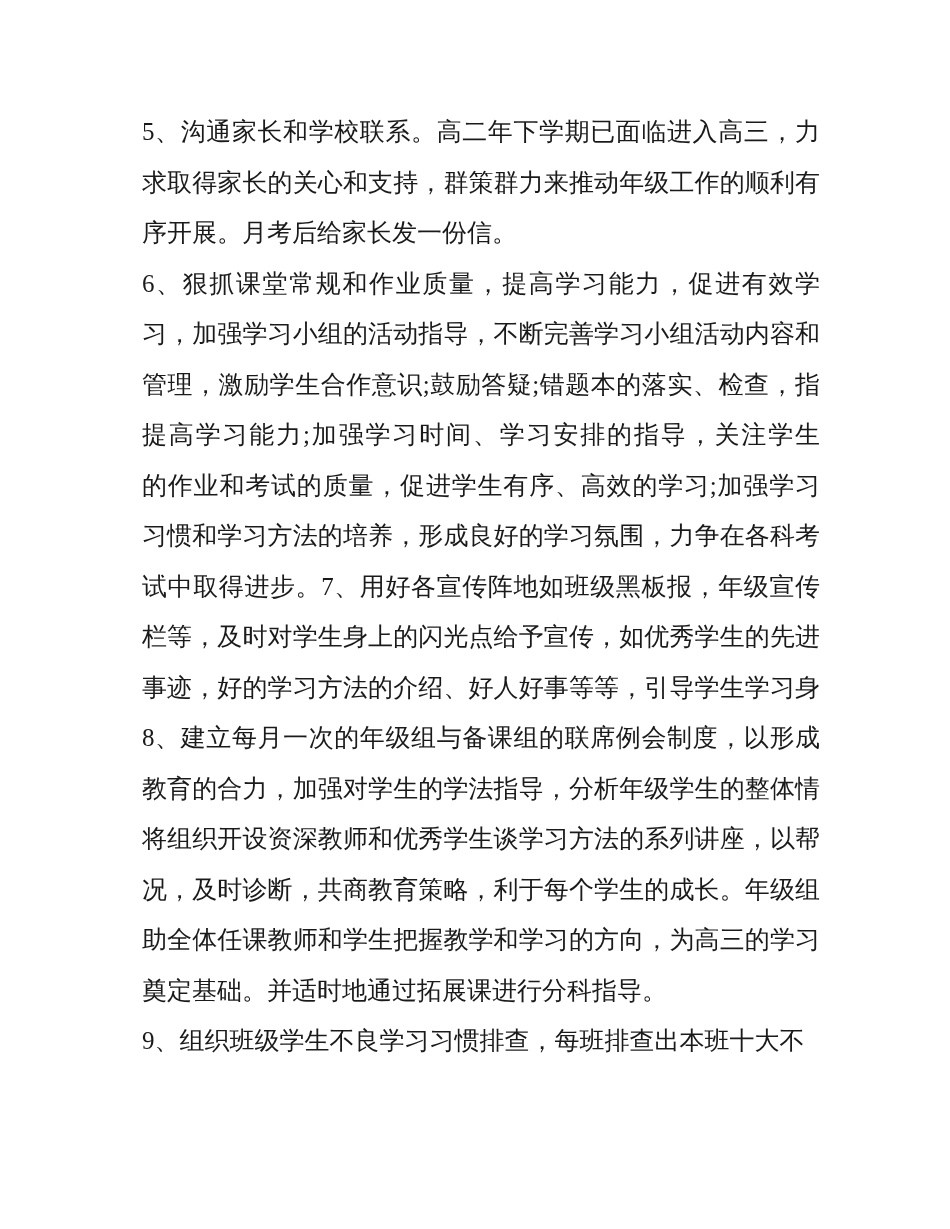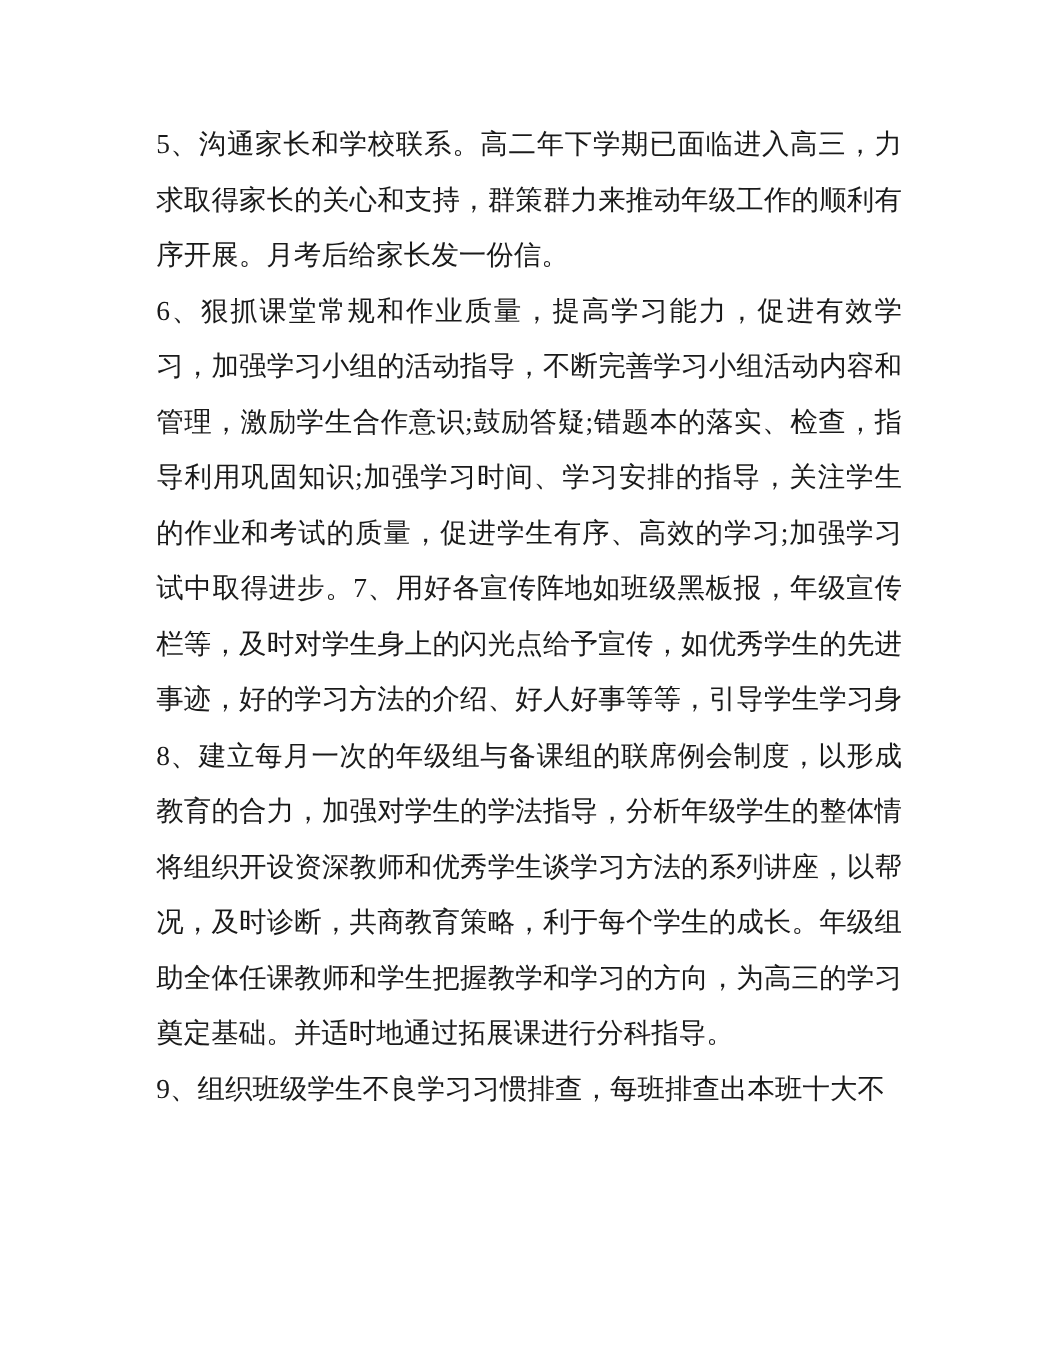--- a/index.html
+++ b/index.html
@@ -47,22 +47,23 @@
 <body>
 
 <div class="doc-page">
   <div class="doc-text">
     <div class="line" data-align="justify">5、沟通家长和学校联系。高二年下学期已面临进入高三，力</div>
     <div class="line" data-align="justify">求取得家长的关心和支持，群策群力来推动年级工作的顺利有</div>
     <div class="line" data-align="left">序开展。月考后给家长发一份信。</div>
     <div class="line" data-align="justify">6、狠抓课堂常规和作业质量，提高学习能力，促进有效学</div>
     <div class="line" data-align="justify">习，加强学习小组的活动指导，不断完善学习小组活动内容和</div>
     <div class="line" data-align="justify">管理，激励学生合作意识;鼓励答疑;错题本的落实、检查，指</div>
-    <div class="line" data-align="justify">导利用巩固知识;加强学习时间、学习安排的指导，关注学生</div>
+    <div class="line" data-align="justify">提高学习能力;加强学习时间、学习安排的指导，关注学生</div>
     <div class="line" data-align="justify">的作业和考试的质量，促进学生有序、高效的学习;加强学习</div>
+    <div class="line" data-align="justify">习惯和学习方法的培养，形成良好的学习氛围，力争在各科考</div>
     <div class="line" data-align="justify">试中取得进步。7、用好各宣传阵地如班级黑板报，年级宣传</div>
     <div class="line" data-align="justify">栏等，及时对学生身上的闪光点给予宣传，如优秀学生的先进</div>
     <div class="line" data-align="justify">事迹，好的学习方法的介绍、好人好事等等，引导学生学习身</div>
     <div class="line" data-align="justify">8、建立每月一次的年级组与备课组的联席例会制度，以形成</div>
     <div class="line" data-align="justify">教育的合力，加强对学生的学法指导，分析年级学生的整体情</div>
     <div class="line" data-align="justify">将组织开设资深教师和优秀学生谈学习方法的系列讲座，以帮</div>
     <div class="line" data-align="justify">况，及时诊断，共商教育策略，利于每个学生的成长。年级组</div>
     <div class="line" data-align="justify">助全体任课教师和学生把握教学和学习的方向，为高三的学习</div>
     <div class="line" data-align="left">奠定基础。并适时地通过拓展课进行分科指导。</div>
     <div class="line" data-align="left">9、组织班级学生不良学习习惯排查，每班排查出本班十大不</div>

